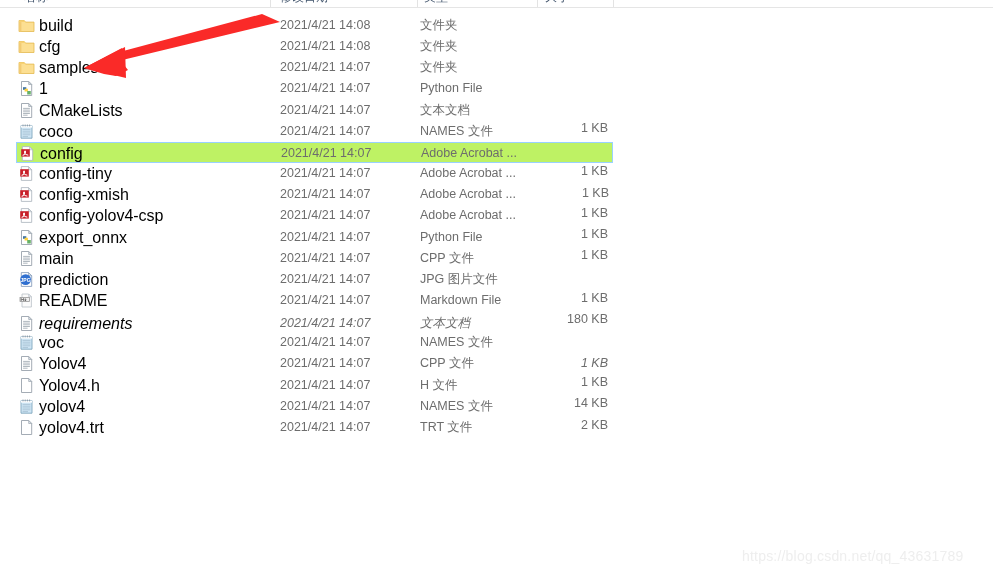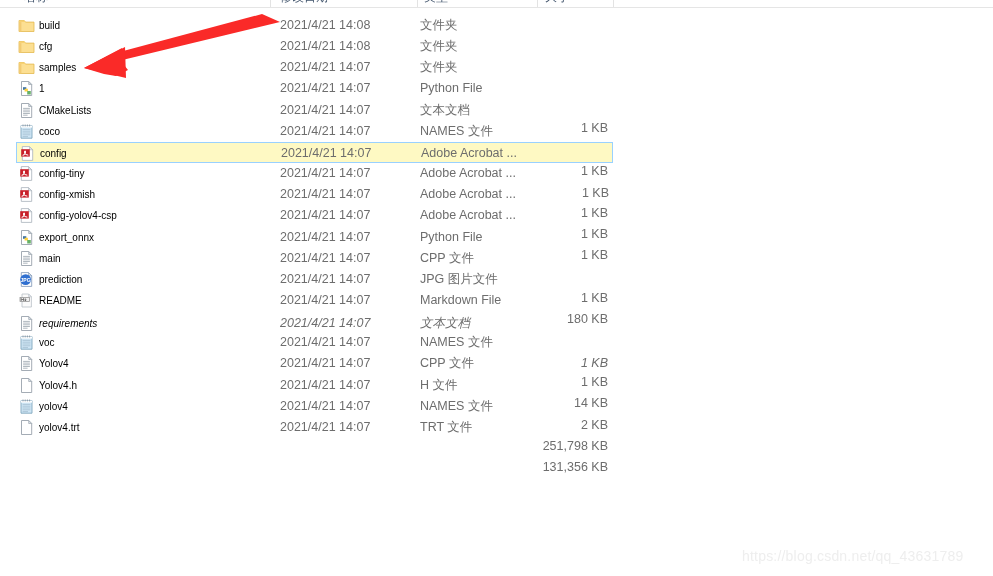--- a/index.html
+++ b/index.html
@@ -55,36 +55,36 @@
 
   
   .row {
     position: absolute;
     left: 16px;
     width: 597px;
     height: 21px;
     box-sizing: border-box;
   }
   .row.selected {
-    background: #fef9c3;
+    background: #bef264;
     border: 1px solid #99d1ff;
   }
 
   .cell-icon {
     position: absolute;
     left: 2px;
     top: 2px;
     width: 17px;
     height: 17px;
   }
   .cell-name {
     position: absolute;
     left: 23px;
     top: 2px;
-    font-size: 10px;
+    font-size: 16px;
     color: #000000;
     line-height: 17px;
     white-space: nowrap;
   }
   .cell-date {
     position: absolute;
     left: 264px;
     top: 2px;
     font-size: 12.5px;
     color: #6d6d6d;
@@ -461,33 +461,31 @@
               <line x1="5" y1="1.5" x2="5" y2="3.4"></line>
               <line x1="7.2" y1="1.5" x2="7.2" y2="3.4"></line>
               <line x1="9.4" y1="1.5" x2="9.4" y2="3.4"></line>
               <line x1="11.6" y1="1.5" x2="11.6" y2="3.4"></line>
             </g>
           </svg>
         </span>
         <div class="cell-name">yolov4</div>
         <div class="cell-date">2021/4/21 14:07</div>
         <div class="cell-type">NAMES 文件</div>
-        <div class="cell-size">251,798 KB</div>
       </div>
       <div class="row" style="top: 416.85px;">
         <span class="cell-icon">
           <svg class="ico" viewBox="0 0 17 17">
             <path d="M3.5 1.5 h7.2 l3 3 v11 h-10.2 Z" fill="#ffffff" stroke="#9aa3ad" stroke-width="0.9"></path>
             <path d="M10.7 1.5 l3 3 h-3 Z" fill="#e4e9ee" stroke="#9aa3ad" stroke-width="0.7"></path>
           </svg>
         </span>
         <div class="cell-name">yolov4.trt</div>
         <div class="cell-date">2021/4/21 14:07</div>
         <div class="cell-type">TRT 文件</div>
-        <div class="cell-size">131,356 KB</div>
       </div>
     </div>
 
   <svg id="annotation-arrow" viewBox="0 0 210 75">
     <polygon points="192,6 210,14 44,54 42,46" fill="#fa2a28"></polygon>
     <polygon points="14,60 52,40 50,52 58,62 46,68 34,66" fill="#fa2a28"></polygon>
     <polygon points="14,60 55,39 56,70" fill="#fa2a28"></polygon>
   </svg>
 
   <div id="watermark">https://blog.csdn.net/qq_43631789</div>

